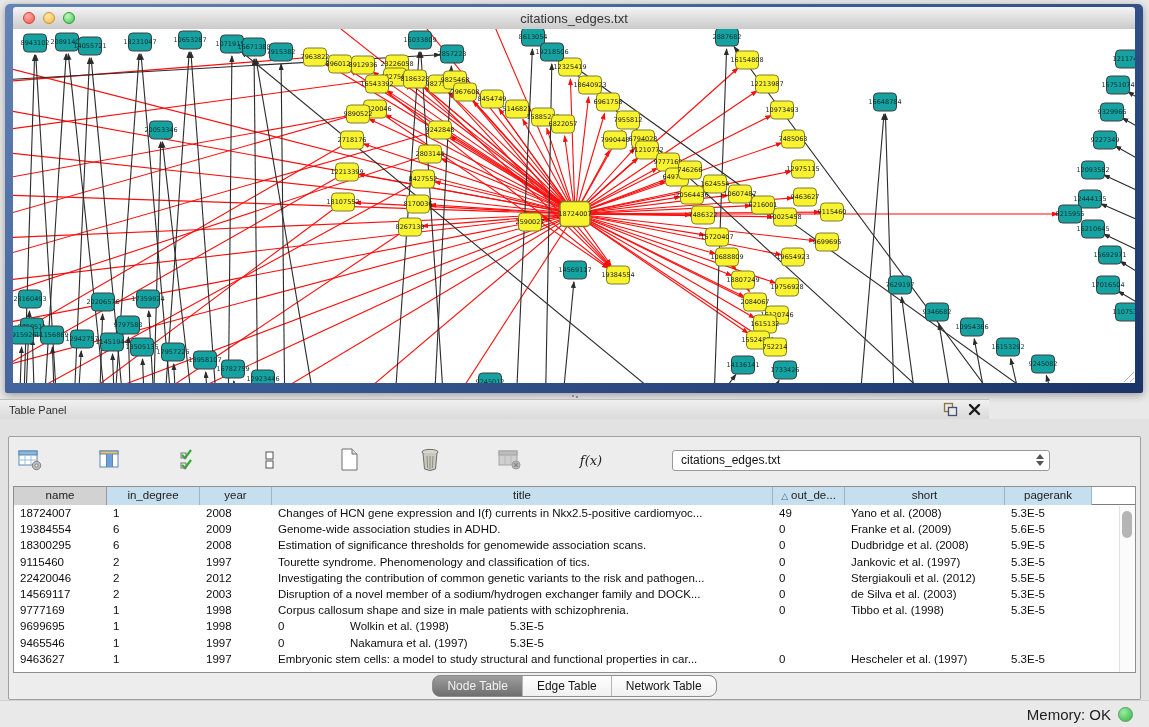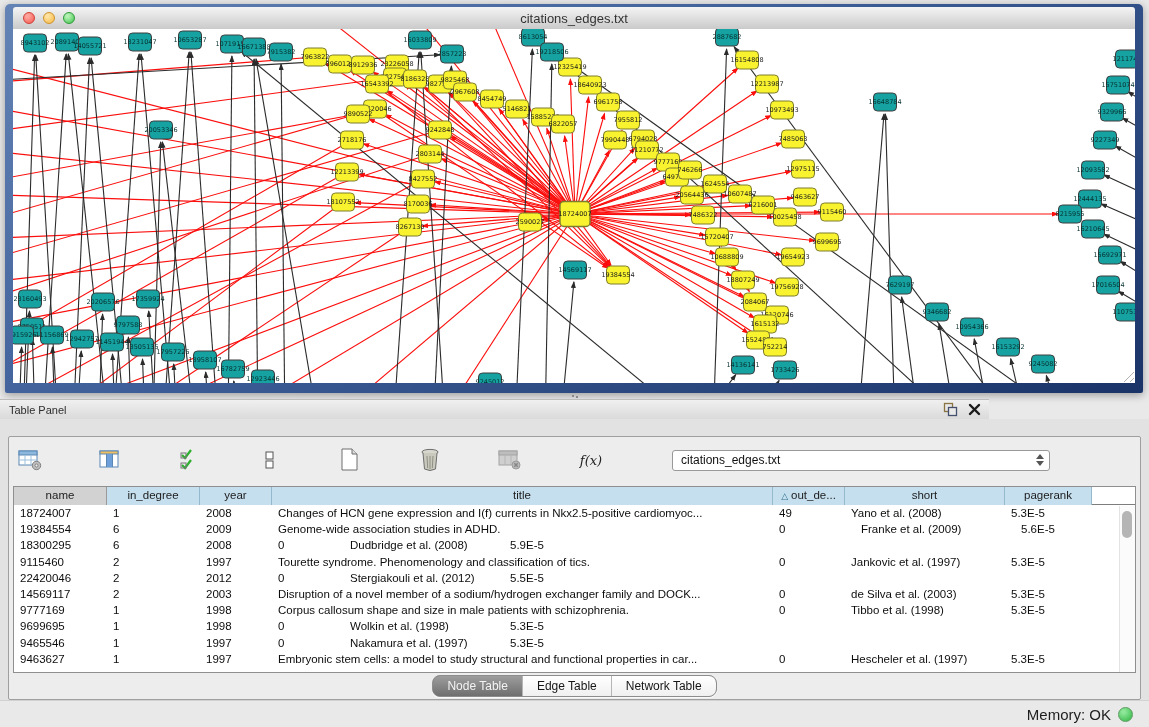--- a/index.html
+++ b/index.html
@@ -882,44 +882,46 @@
         <div class="td" style="width: 72px;">49</div>
         <div class="td" style="width: 160px;">Yano et al. (2008)</div>
         <div class="td" style="width: 87px;">5.3E-5</div>
       </div>
       <div class="tr">
         <div class="td" style="width: 93px;">19384554</div>
         <div class="td" style="width: 93px;">6</div>
         <div class="td" style="width: 72px;">2009</div>
         <div class="td" style="width: 501px;">Genome-wide association studies in ADHD.</div>
         <div class="td" style="width: 72px;">0</div>
-        <div class="td" style="width: 160px; margin-left: 10px;">Franke et al. (2009)</div>
+        <div class="td" style="width: 160px;">Franke et al. (2009)</div>
         <div class="td" style="width: 87px;">5.6E-5</div>
       </div>
       <div class="tr">
         <div class="td" style="width: 93px;">18300295</div>
         <div class="td" style="width: 93px;">6</div>
         <div class="td" style="width: 72px;">2008</div>
+        <div class="td" style="width: 501px;">Estimation of significance thresholds for genomewide association scans.</div>
         <div class="td" style="width: 72px;">0</div>
         <div class="td" style="width: 160px;">Dudbridge et al. (2008)</div>
         <div class="td" style="width: 87px;">5.9E-5</div>
       </div>
       <div class="tr">
         <div class="td" style="width: 93px;">9115460</div>
         <div class="td" style="width: 93px;">2</div>
         <div class="td" style="width: 72px;">1997</div>
         <div class="td" style="width: 501px;">Tourette syndrome. Phenomenology and classification of tics.</div>
         <div class="td" style="width: 72px;">0</div>
         <div class="td" style="width: 160px;">Jankovic et al. (1997)</div>
         <div class="td" style="width: 87px;">5.3E-5</div>
       </div>
       <div class="tr">
         <div class="td" style="width: 93px;">22420046</div>
         <div class="td" style="width: 93px;">2</div>
         <div class="td" style="width: 72px;">2012</div>
+        <div class="td" style="width: 501px;">Investigating the contribution of common genetic variants to the risk and pathogen...</div>
         <div class="td" style="width: 72px;">0</div>
         <div class="td" style="width: 160px;">Stergiakouli et al. (2012)</div>
         <div class="td" style="width: 87px;">5.5E-5</div>
       </div>
       <div class="tr">
         <div class="td" style="width: 93px;">14569117</div>
         <div class="td" style="width: 93px;">2</div>
         <div class="td" style="width: 72px;">2003</div>
         <div class="td" style="width: 501px;">Disruption of a novel member of a sodium/hydrogen exchanger family and DOCK...</div>
         <div class="td" style="width: 72px;">0</div>

